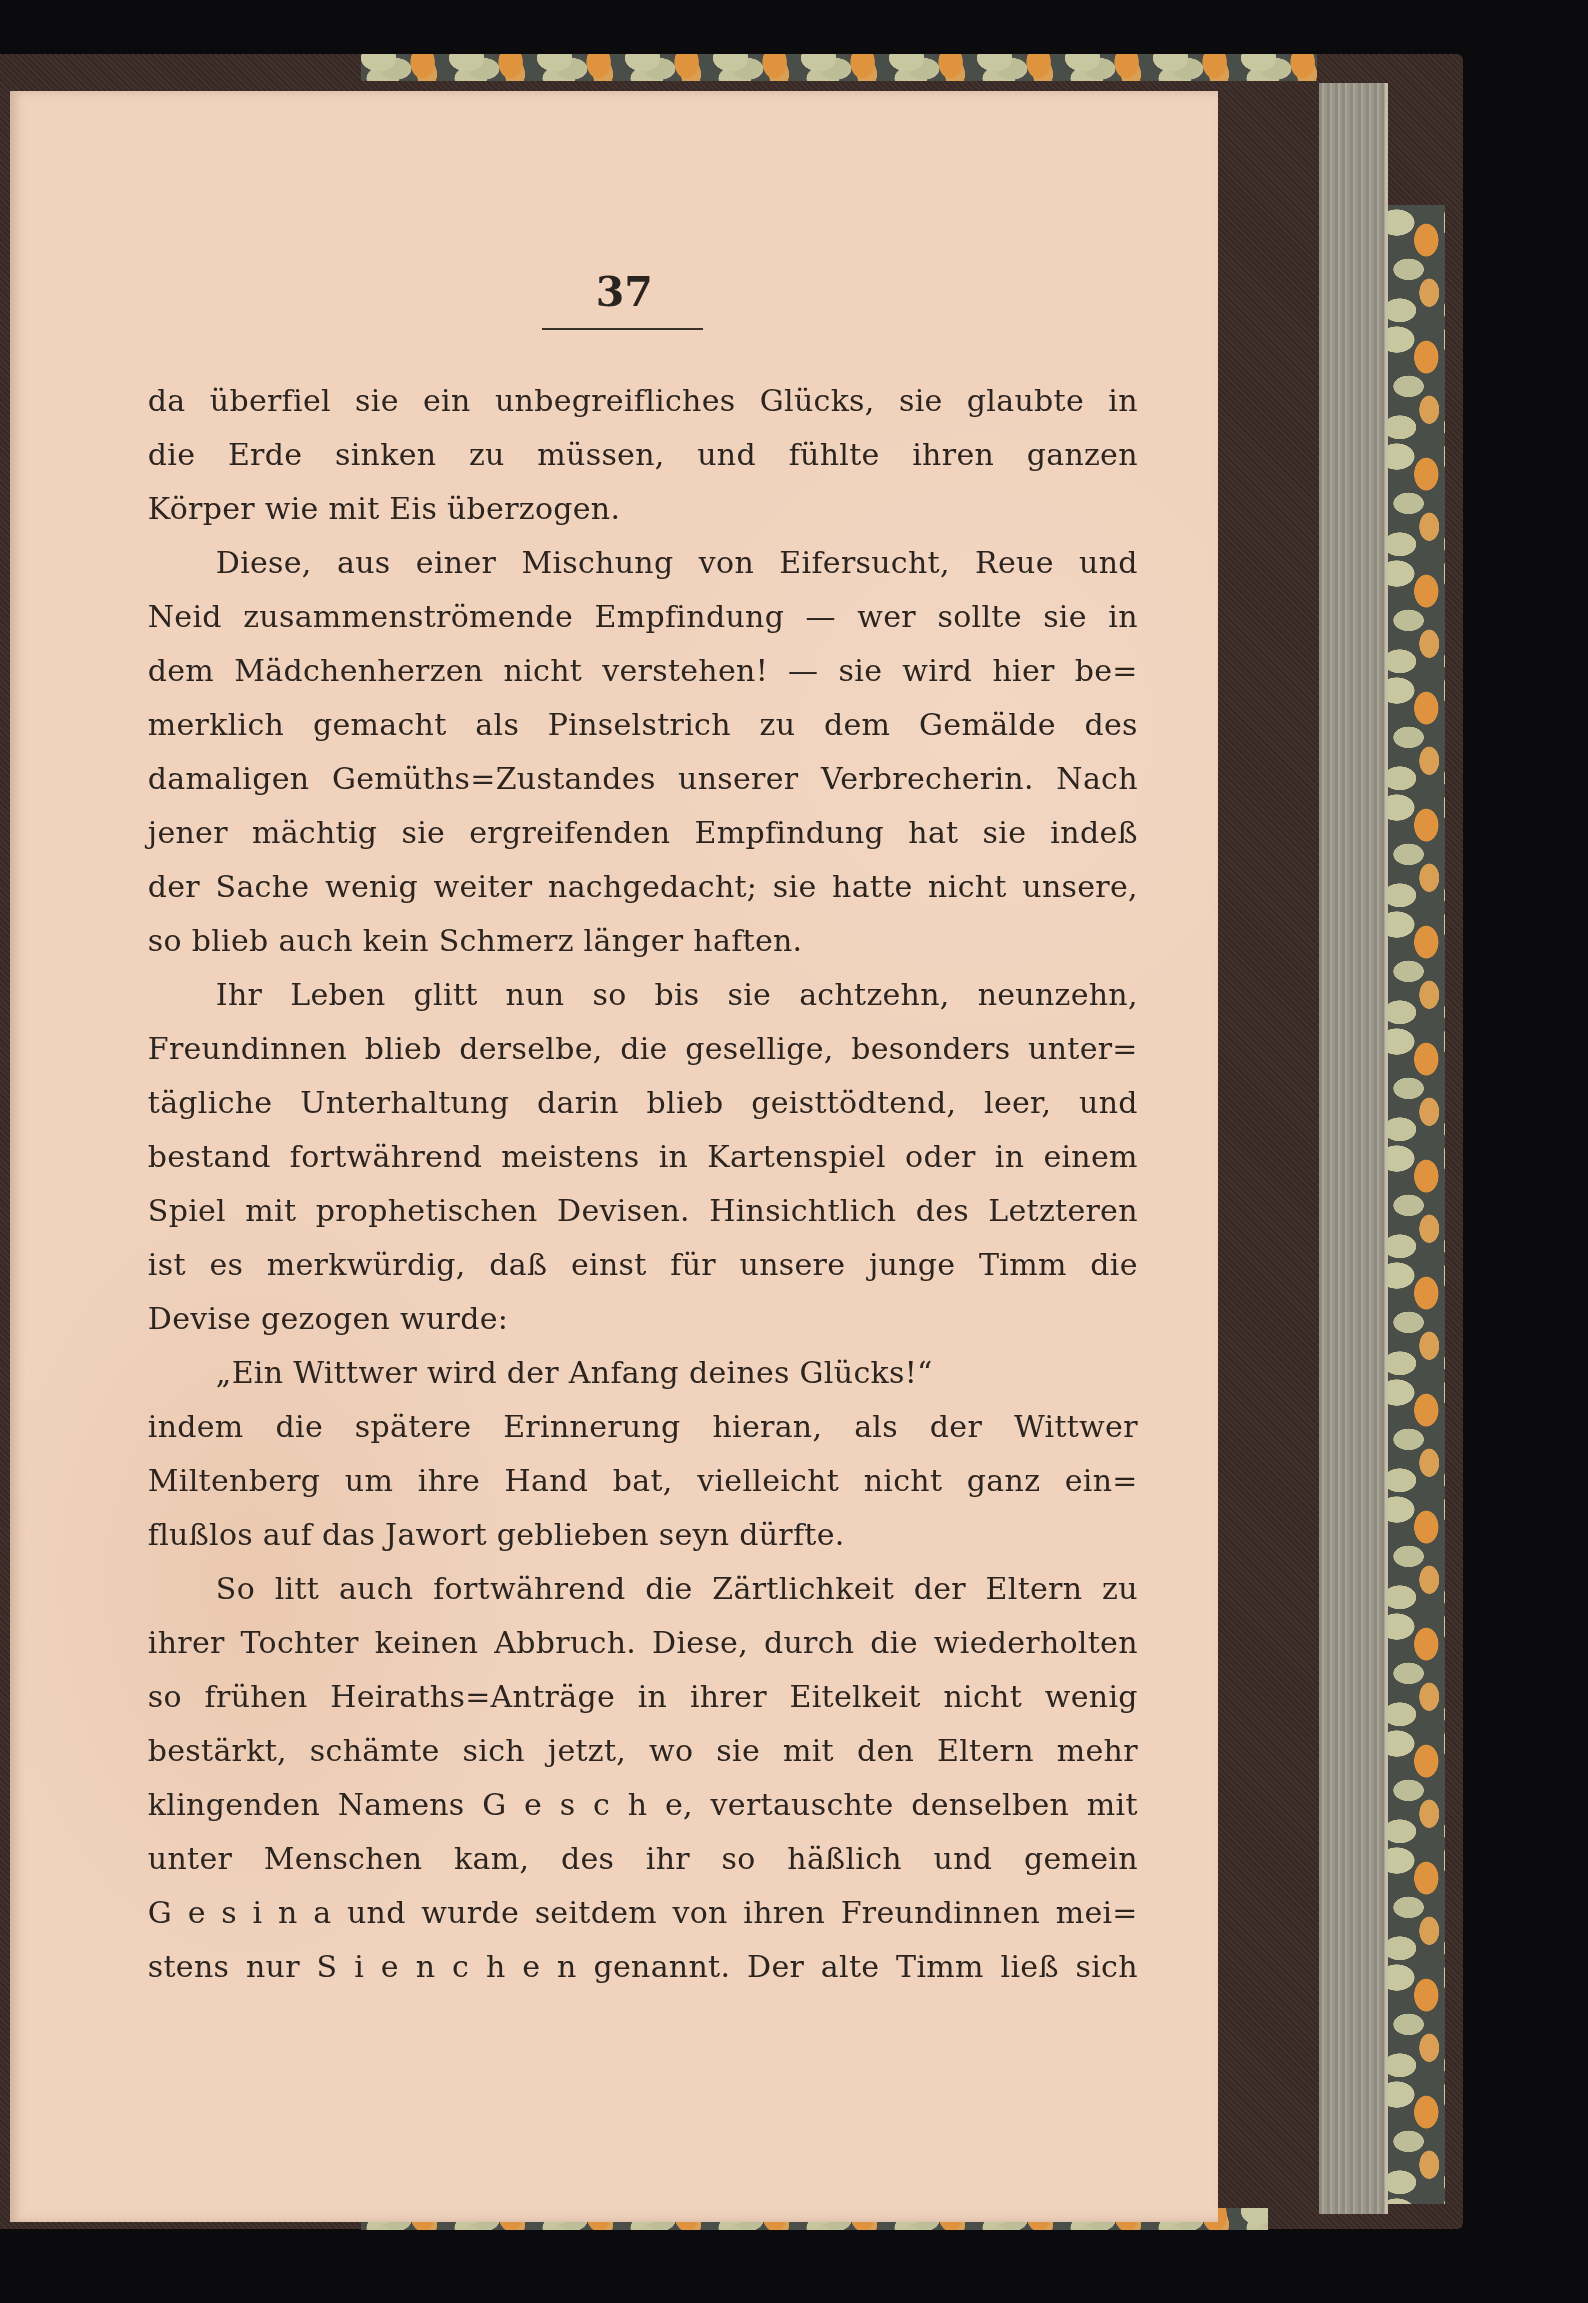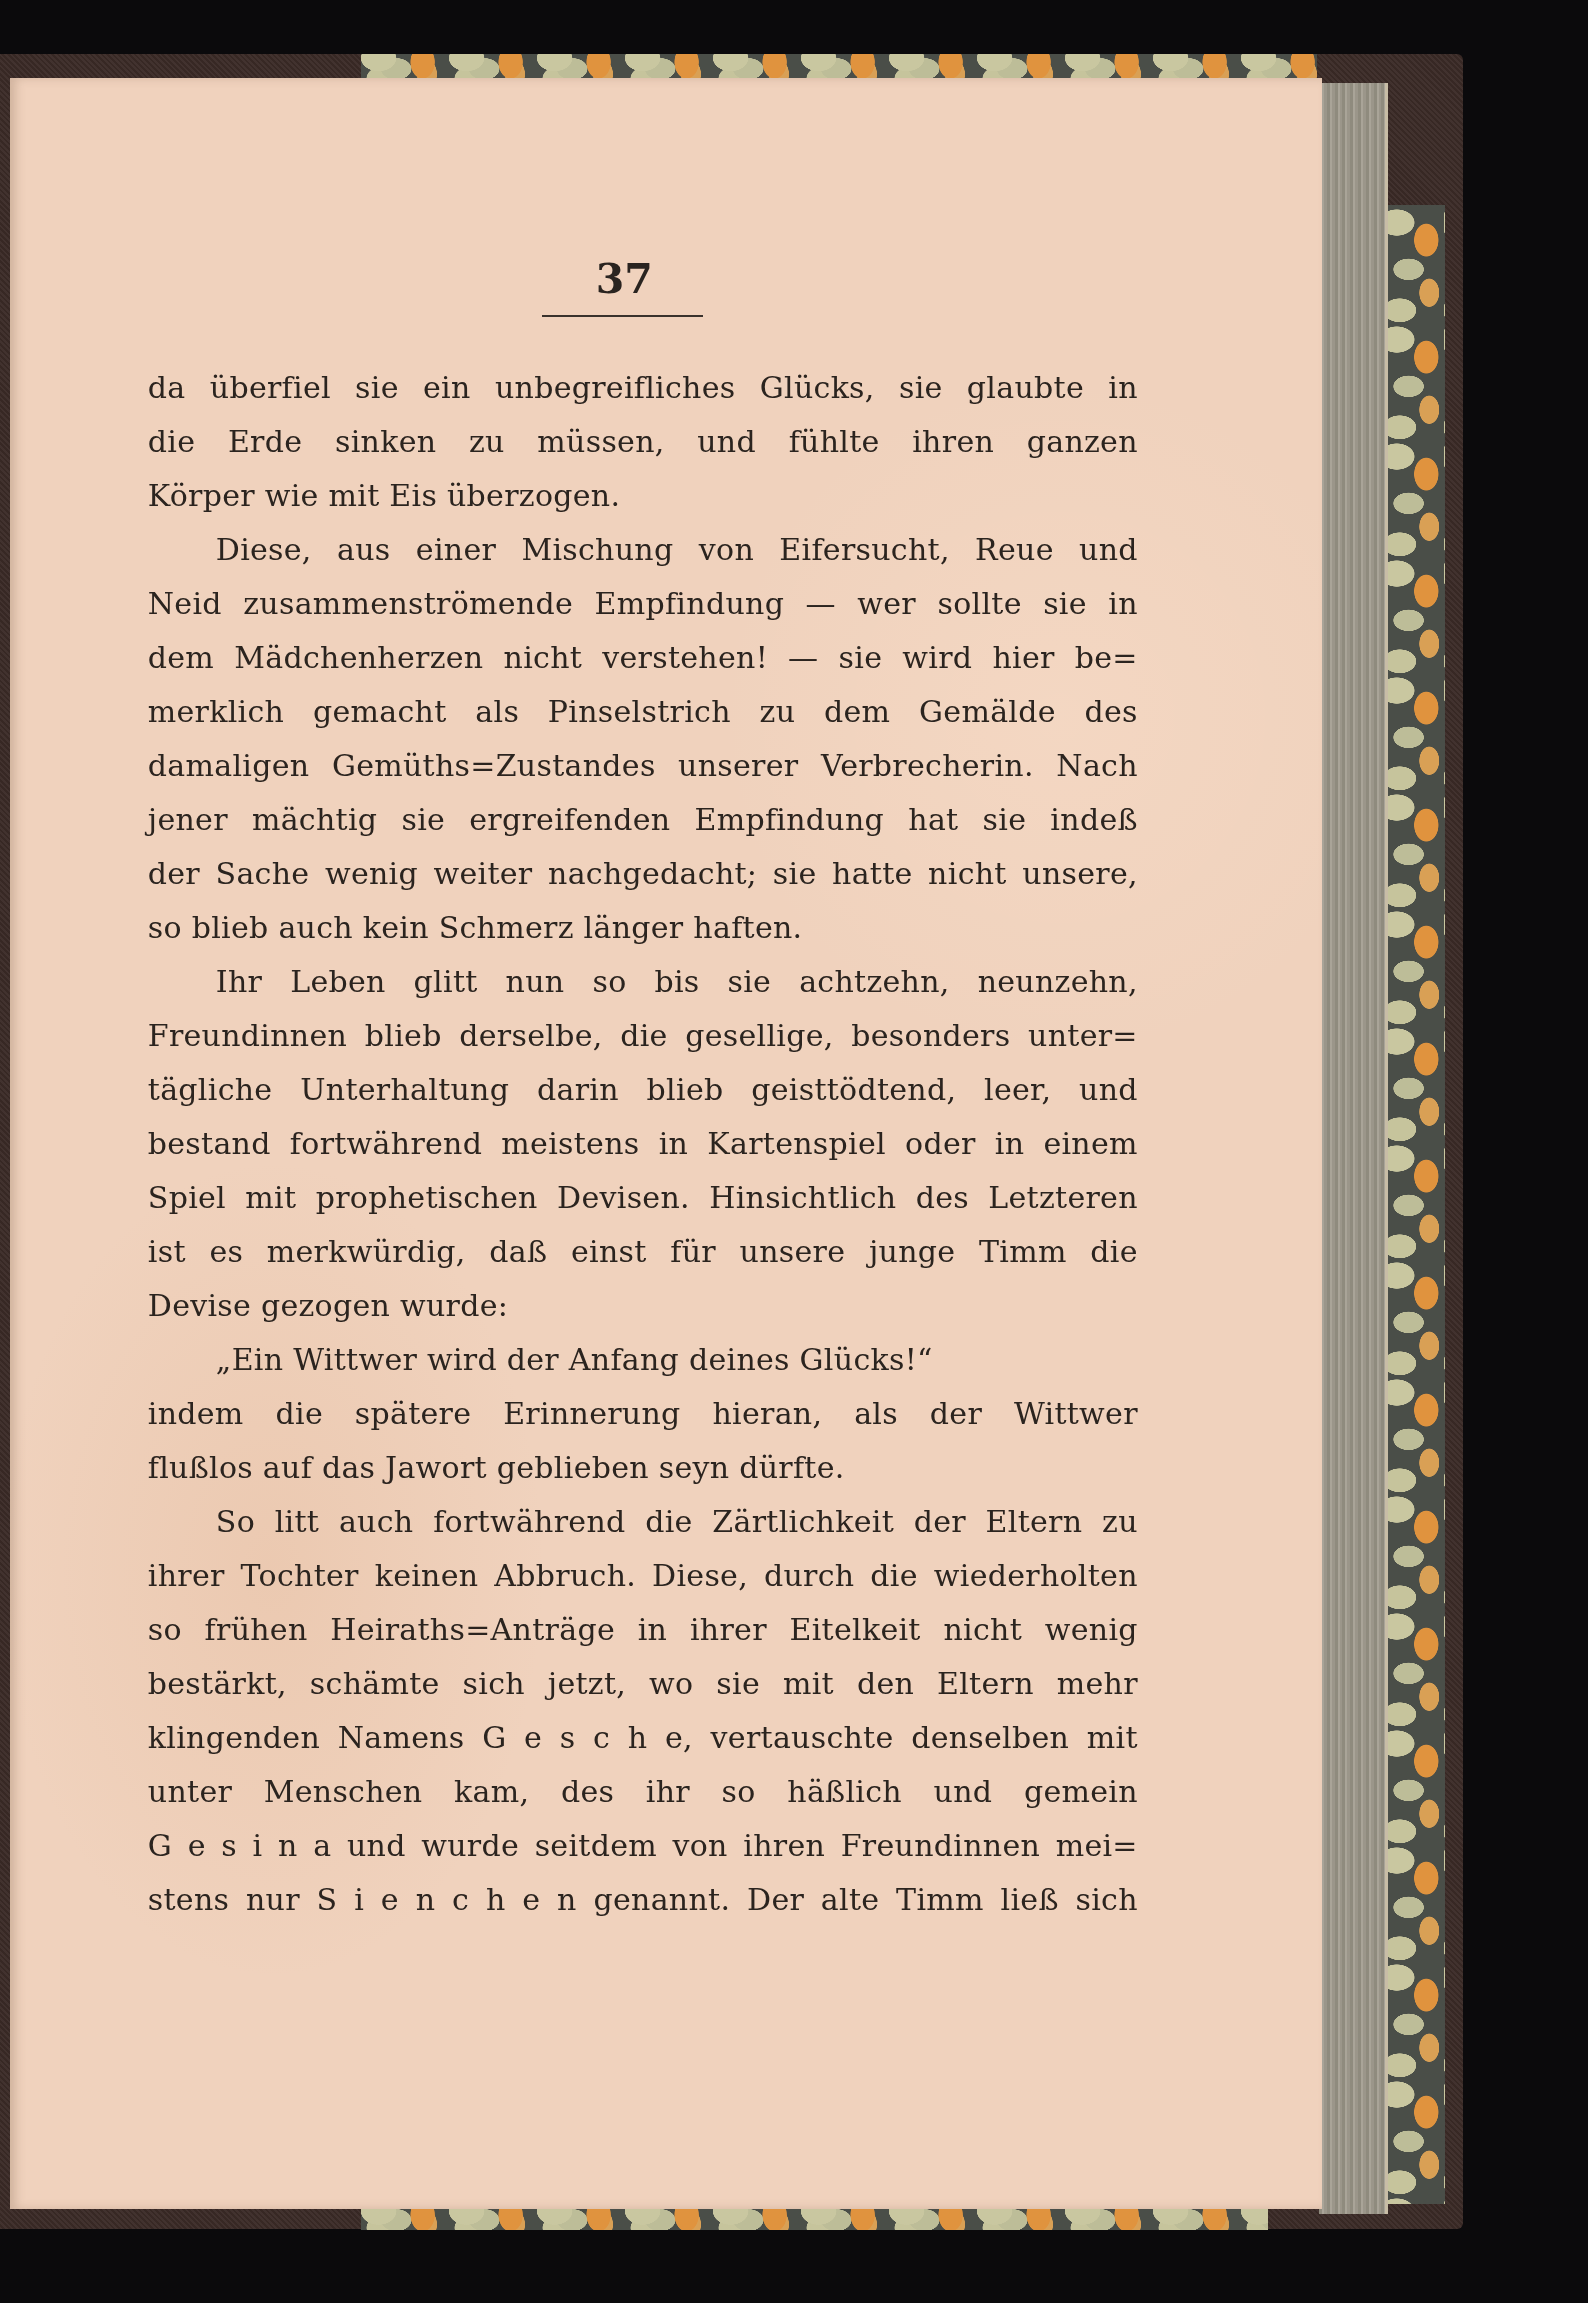--- a/index.html
+++ b/index.html
@@ -28,21 +28,21 @@
   }
   .marble-top { left:361px; top:54px; width:956px; height:27px; background-size:88px 27px; }
   .marble-bottom { left:361px; top:2208px; width:907px; height:21.5px; background-size:88px 21.5px; }
   .marble-right { left:1385px; top:205px; width:60px; height:1999px; }
   .page-stack {
     position:absolute; left:1319px; top:83px; width:66px; height:2131px;
     background:repeating-linear-gradient(90deg,#8f8b7e 0 2.9px,#a9a498 2.9px 4.9px,#9b968a 4.9px 7.8px);
     border-right:3.9px solid #c8bda6;
   }
   .page {
-    position:absolute; left:9.8px; top:78px; width:1312px; height:2131px;
+    position:absolute; left:9.8px; top:91px; width:1208px; height:2131px;
     background:
       radial-gradient(ellipse 390px 585px at 20% 70%, rgba(214,160,120,0.18), transparent 70%),
       radial-gradient(ellipse 488px 488px at 80% 30%, rgba(255,230,210,0.25), transparent 70%),
       #f0d2bd;
     box-shadow: inset 5.9px 0 9.8px rgba(120,90,70,0.25);
     text-decoration: underline;
   }
   .page-number {
     position:absolute; left:546px; top:177px; width:137px; text-align:center;
     font-family:"DejaVu Serif", serif; font-weight:bold; font-size:41px; color:#2a2420;
@@ -90,20 +90,21 @@
       <div class="line last">so blieb auch kein Schmerz länger haften.</div>
       <div class="line indent">Ihr Leben glitt nun so bis sie achtzehn, neunzehn,</div>
       <div class="line">Freundinnen blieb derselbe, die gesellige, besonders unter=</div>
       <div class="line">tägliche Unterhaltung darin blieb geisttödtend, leer, und</div>
       <div class="line">bestand fortwährend meistens in Kartenspiel oder in einem</div>
       <div class="line">Spiel mit prophetischen Devisen. Hinsichtlich des Letzteren</div>
       <div class="line">ist es merkwürdig, daß einst für unsere junge Timm die</div>
       <div class="line last">Devise gezogen wurde:</div>
       <div class="line indent last">„Ein Wittwer wird der Anfang deines Glücks!“</div>
       <div class="line">indem die spätere Erinnerung hieran, als der Wittwer</div>
+      <div class="line">Miltenberg um ihre Hand bat, vielleicht nicht ganz ein=</div>
       <div class="line last">flußlos auf das Jawort geblieben seyn dürfte.</div>
       <div class="line indent">So litt auch fortwährend die Zärtlichkeit der Eltern zu</div>
       <div class="line">ihrer Tochter keinen Abbruch. Diese, durch die wiederholten</div>
       <div class="line">so frühen Heiraths=Anträge in ihrer Eitelkeit nicht wenig</div>
       <div class="line">bestärkt, schämte sich jetzt, wo sie mit den Eltern mehr</div>
       <div class="line">klingenden Namens G e s c h e, vertauschte denselben mit</div>
       <div class="line">unter Menschen kam, des ihr so häßlich und gemein</div>
       <div class="line">G e s i n a und wurde seitdem von ihren Freundinnen mei=</div>
       <div class="line">stens nur S i e n c h e n genannt. Der alte Timm ließ sich</div>
     </div>

